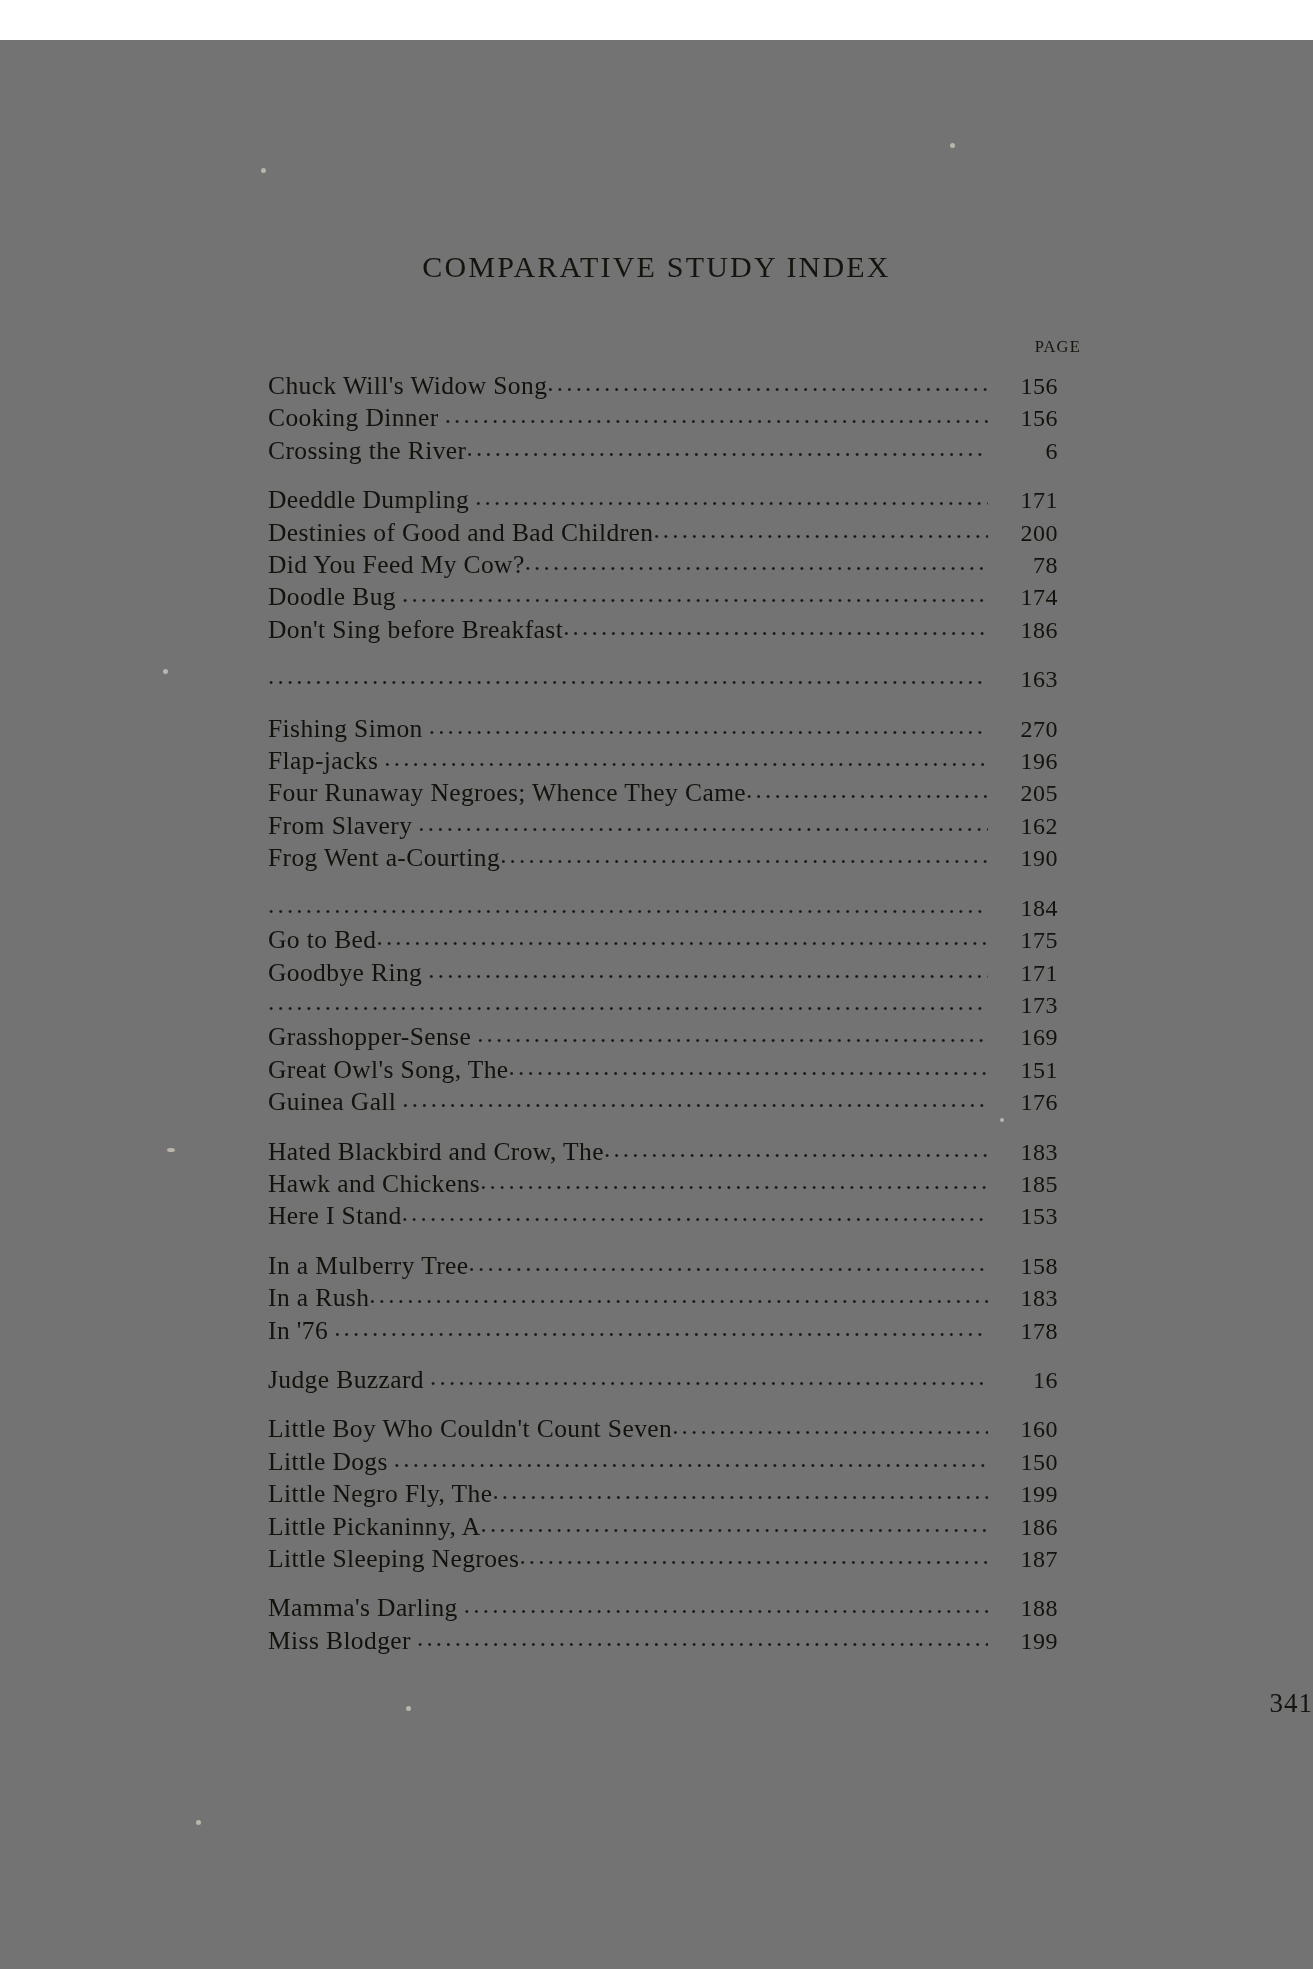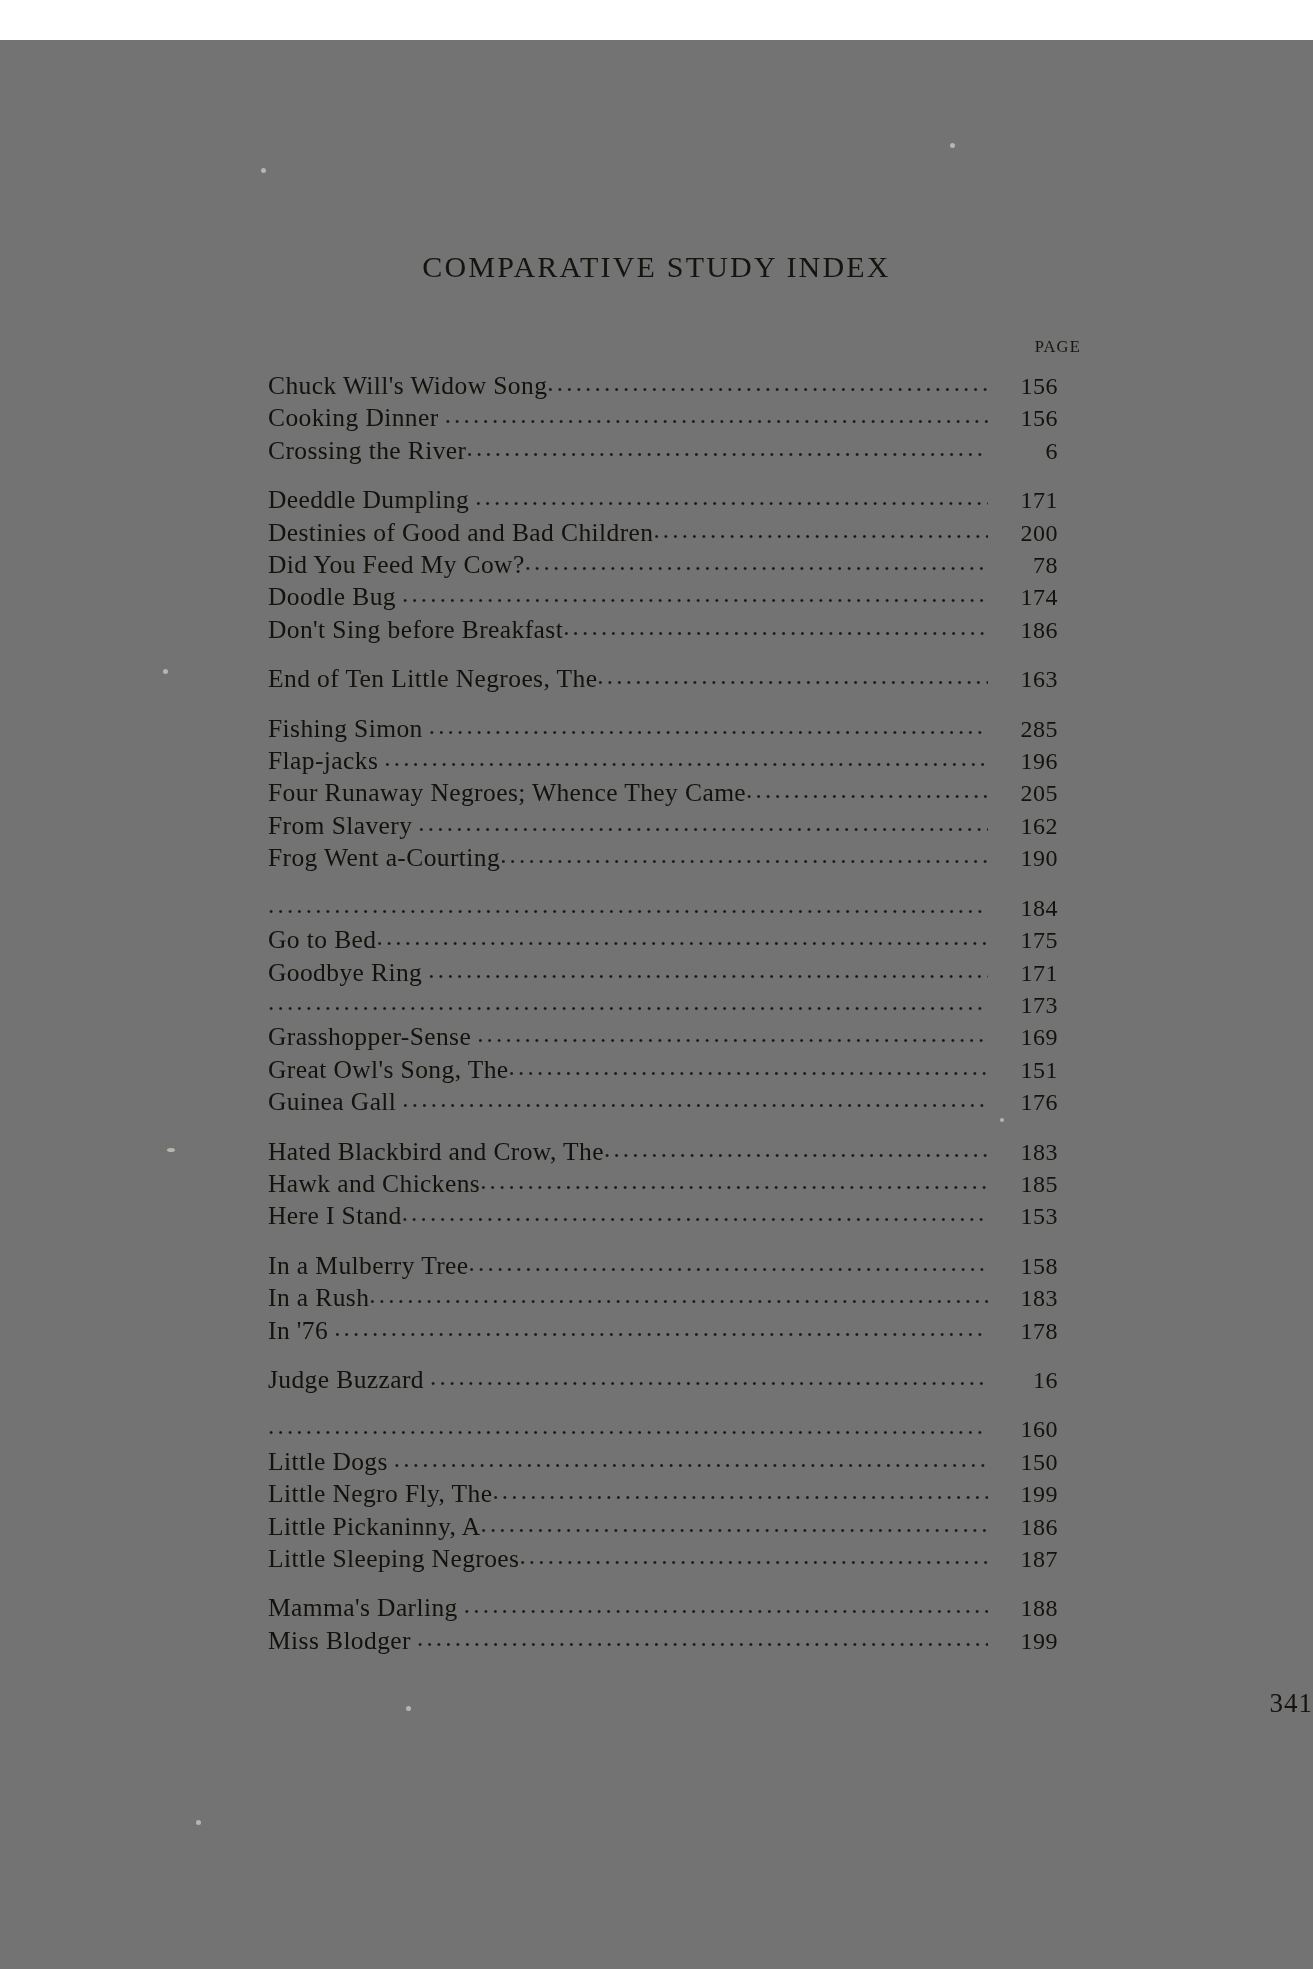--- a/index.html
+++ b/index.html
@@ -160,30 +160,29 @@
           <span class="pagenum">174</span>
         </div>
         <div class="entry tight">
           <span class="title">Don't Sing before Breakfast</span>
           <span class="leader">..........................................................................................</span>
           <span class="pagenum">186</span>
         </div>
       </div>
       <div class="group">
         <div class="entry tight">
-          <span class="title">End of Ten Little Negroes, The</span>
           <span class="leader">..........................................................................................</span>
           <span class="pagenum">163</span>
         </div>
       </div>
       <div class="group">
         <div class="entry">
           <span class="title">Fishing Simon</span>
           <span class="leader">..........................................................................................</span>
-          <span class="pagenum">285</span>
+          <span class="pagenum">270</span>
         </div>
         <div class="entry">
           <span class="title">Flap-jacks</span>
           <span class="leader">..........................................................................................</span>
           <span class="pagenum">196</span>
         </div>
         <div class="entry tight">
           <span class="title">Four Runaway Negroes; Whence They Came</span>
           <span class="leader">..........................................................................................</span>
           <span class="pagenum">205</span>
@@ -270,20 +269,21 @@
       </div>
       <div class="group">
         <div class="entry">
           <span class="title">Judge Buzzard</span>
           <span class="leader">..........................................................................................</span>
           <span class="pagenum">16</span>
         </div>
       </div>
       <div class="group">
         <div class="entry tight">
+          <span class="title">Little Boy Who Couldn't Count Seven</span>
           <span class="leader">..........................................................................................</span>
           <span class="pagenum">160</span>
         </div>
         <div class="entry">
           <span class="title">Little Dogs</span>
           <span class="leader">..........................................................................................</span>
           <span class="pagenum">150</span>
         </div>
         <div class="entry tight">
           <span class="title">Little Negro Fly, The</span>

